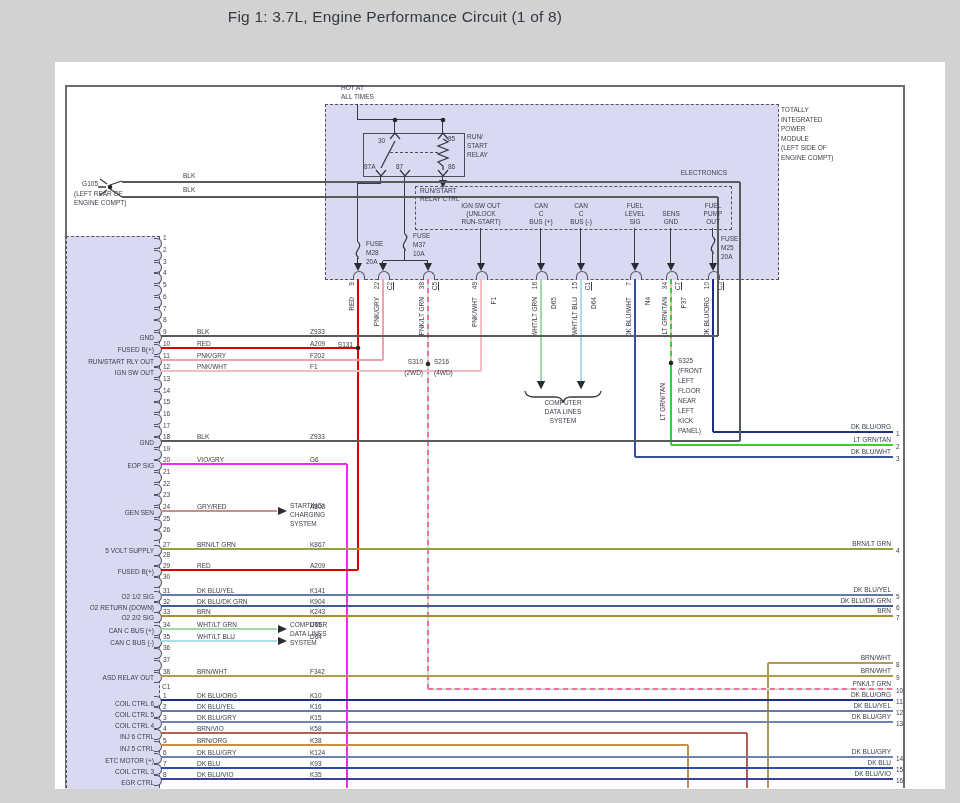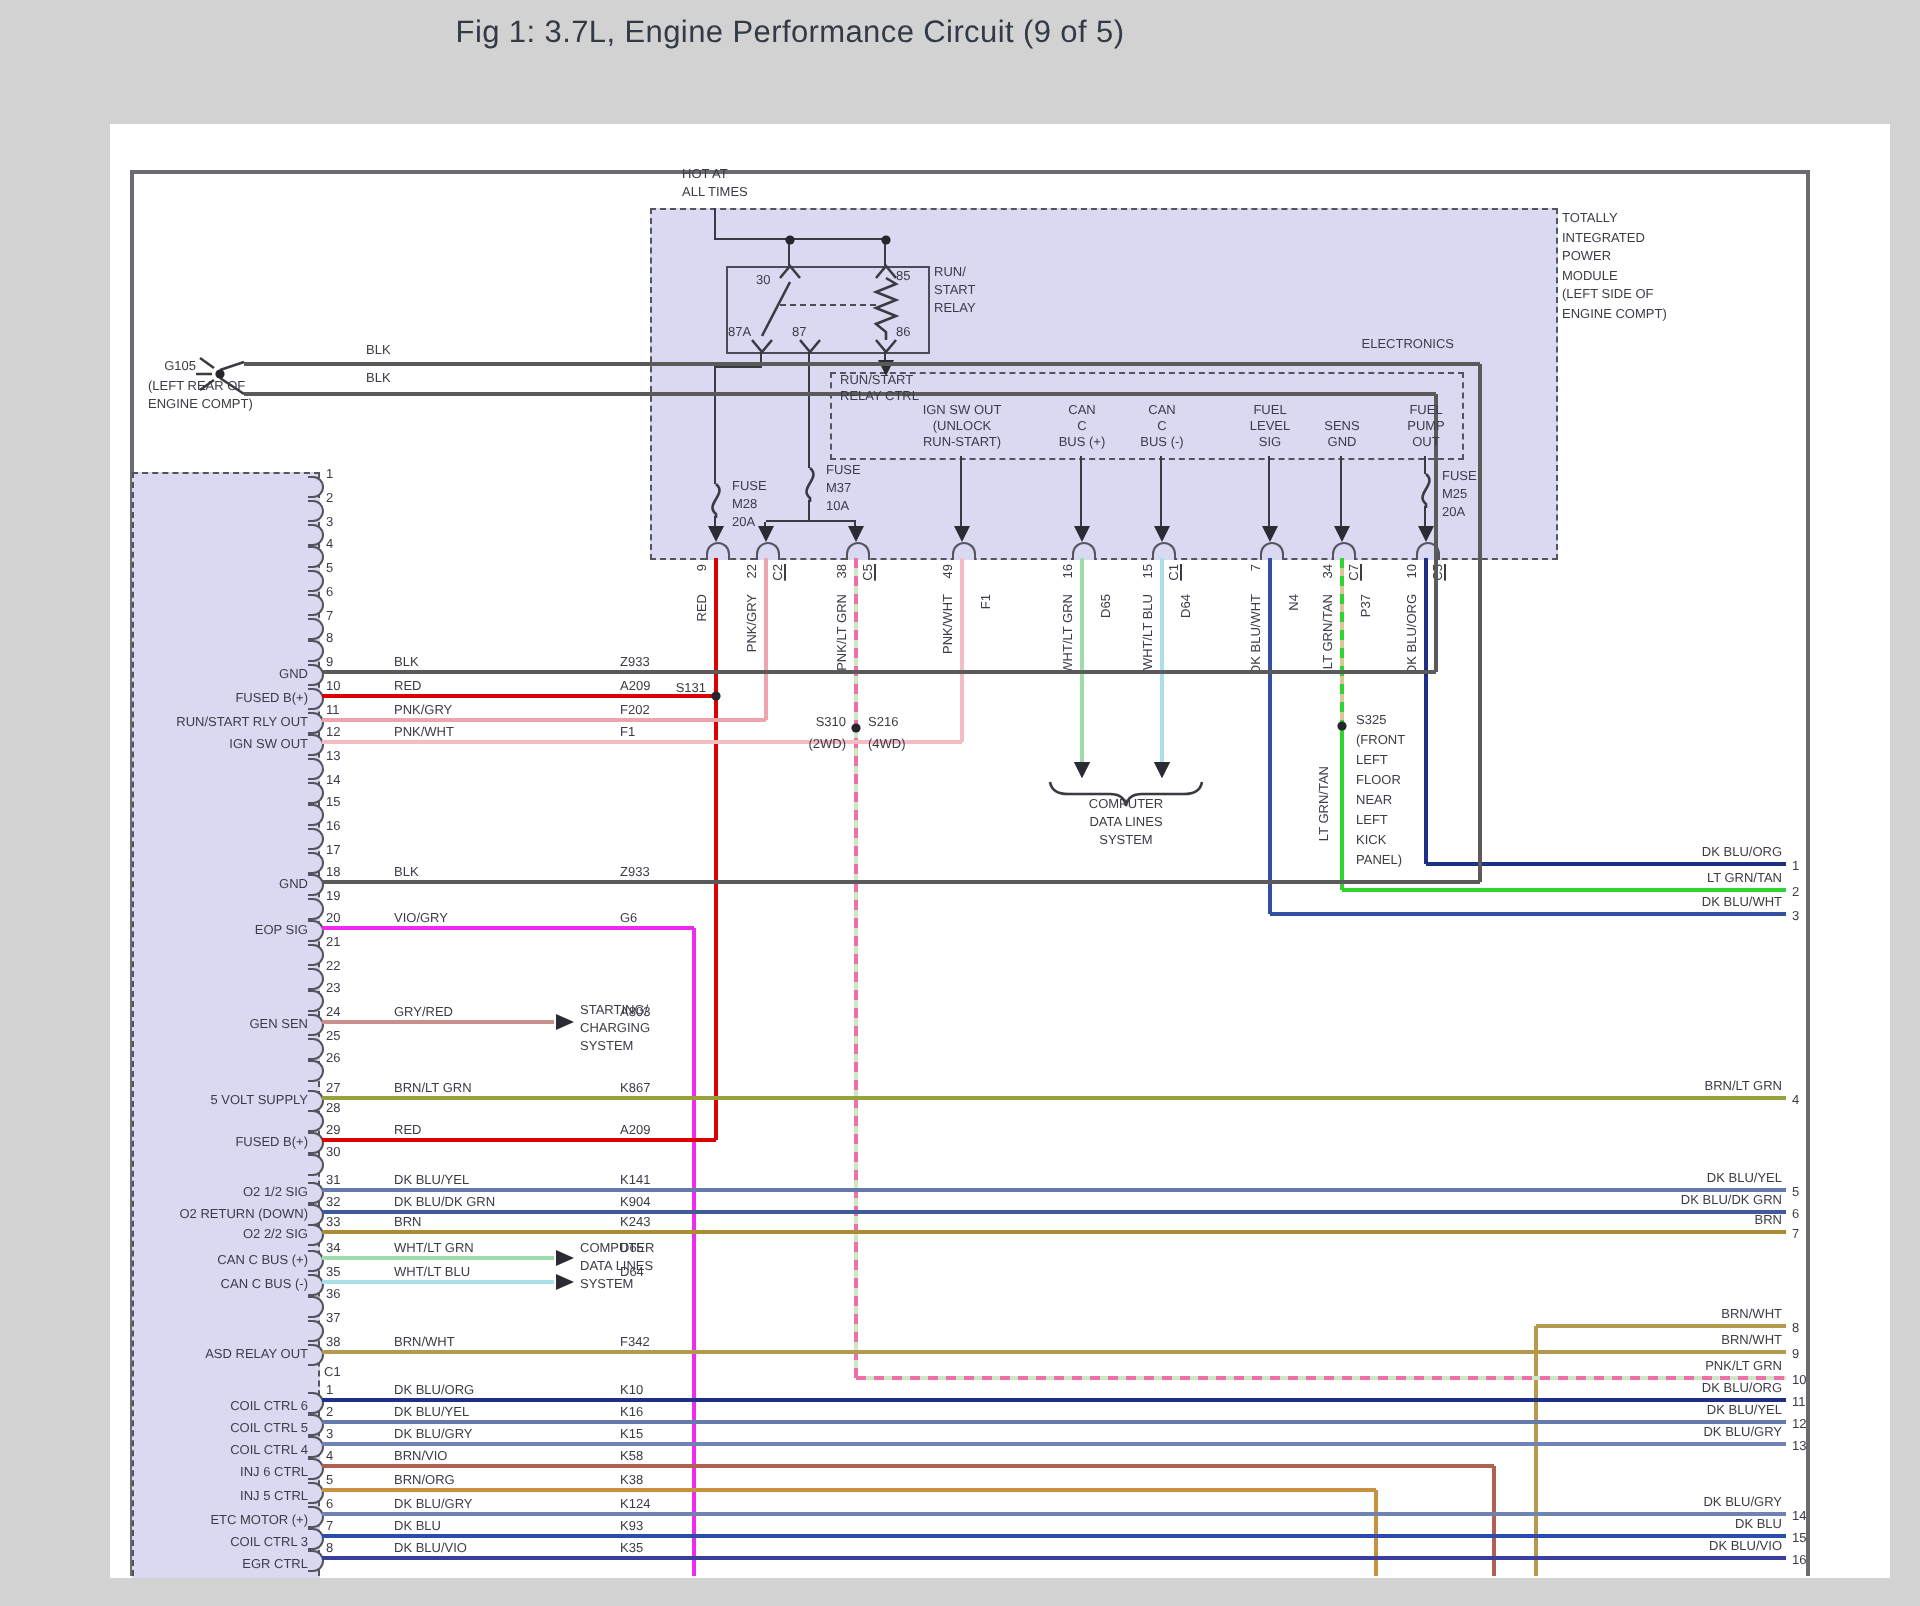--- a/index.html
+++ b/index.html
@@ -15,21 +15,21 @@
   .sbox{position:absolute;border:1.3px solid #4c4c58;}
   .arc-t{position:absolute;width:10px;height:8px;border:1px solid #54545f;border-bottom:none;border-radius:8px 8px 0 0;background:#d9d9f2;}
   .arc-l{position:absolute;width:7px;height:9px;border:1px solid #54545f;border-left:none;border-radius:0 8px 8px 0;background:#d9d9f2;}
   .ar-d{position:absolute;width:0;height:0;border-left:4px solid transparent;border-right:4px solid transparent;border-top:8px solid #2b2b33;}
   .ar-r{position:absolute;width:0;height:0;border-top:4px solid transparent;border-bottom:4px solid transparent;border-left:9px solid #2b2b33;}
   svg{position:absolute;left:0;top:0;pointer-events:none;}
 </style>
 </head>
 <body>
 
-<div id="title-bar">Fig 1: 3.7L, Engine Performance Circuit (9 of 5)</div>
+<div id="title-bar">Fig 1: 3.7L, Engine Performance Circuit (1 of 8)</div>
 <div id="canvas">
   <div id="layer">
       <div class="abs" style="left: 10px; top: 23px; width: 1.5px; height: 703px; background: rgb(106, 106, 114);"></div>
       <div class="abs" style="left: 10px; top: 23px; width: 838px; height: 1.5px; background: rgb(106, 106, 114);"></div>
       <div class="abs" style="left: 848px; top: 23px; width: 1.5px; height: 703px; background: rgb(106, 106, 114);"></div>
       <div class="box" style="left: 270px; top: 42px; width: 452px; height: 174px;"></div>
       <div class="box" style="left: 11px; top: 174px; width: 92px; height: 560px;"></div>
       <div class="box" style="left: 360px; top: 124px; width: 315px; height: 42px; background: transparent;"></div>
       <div class="sbox" style="left: 308px; top: 71px; width: 100px; height: 42px;"></div>
       <div class="abs" style="left: 335px; top: 90px; width: 48px; height: 0px; border-top: 1.1px dashed rgb(76, 76, 88);"></div>

